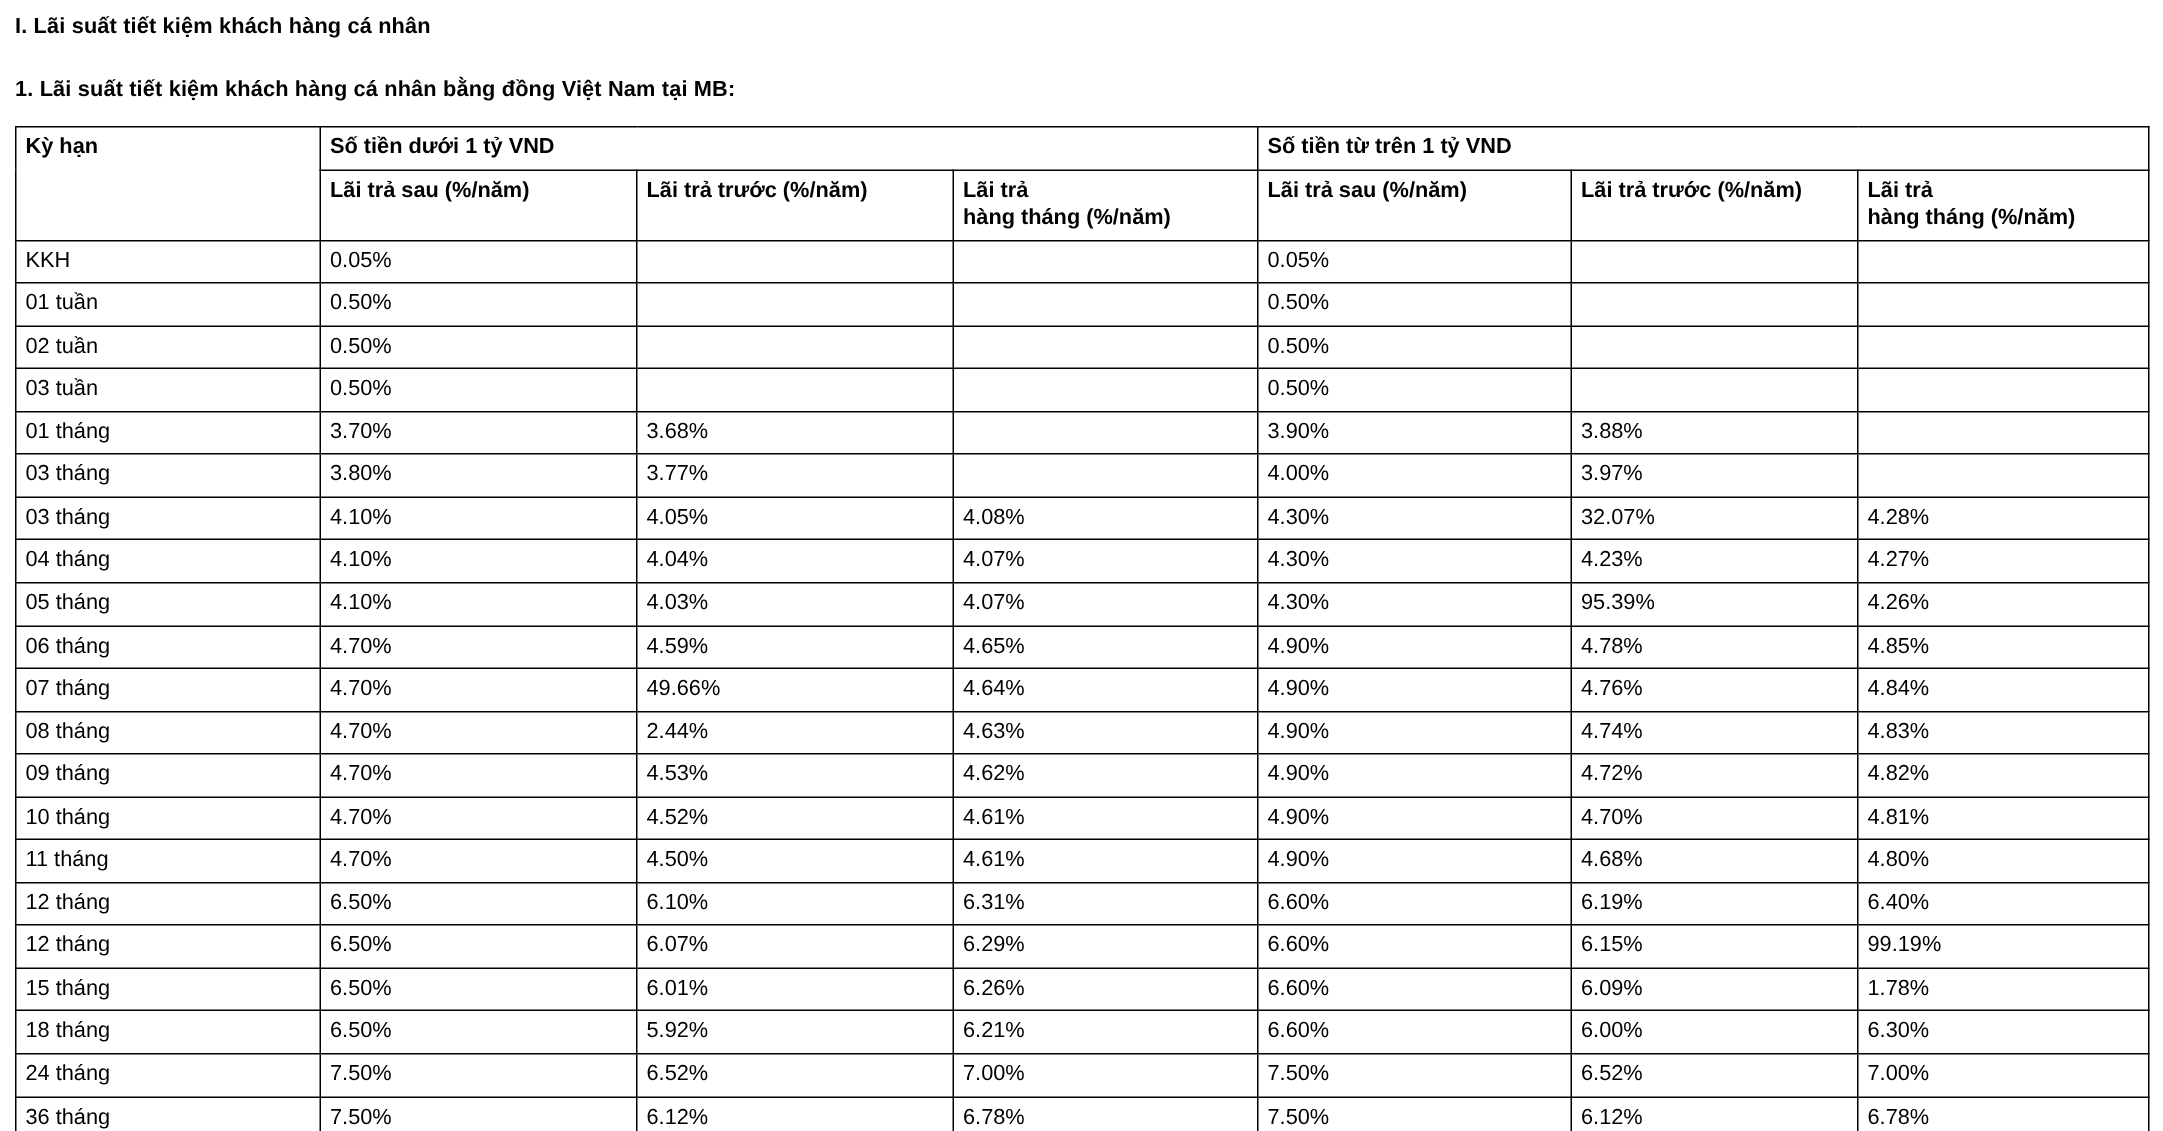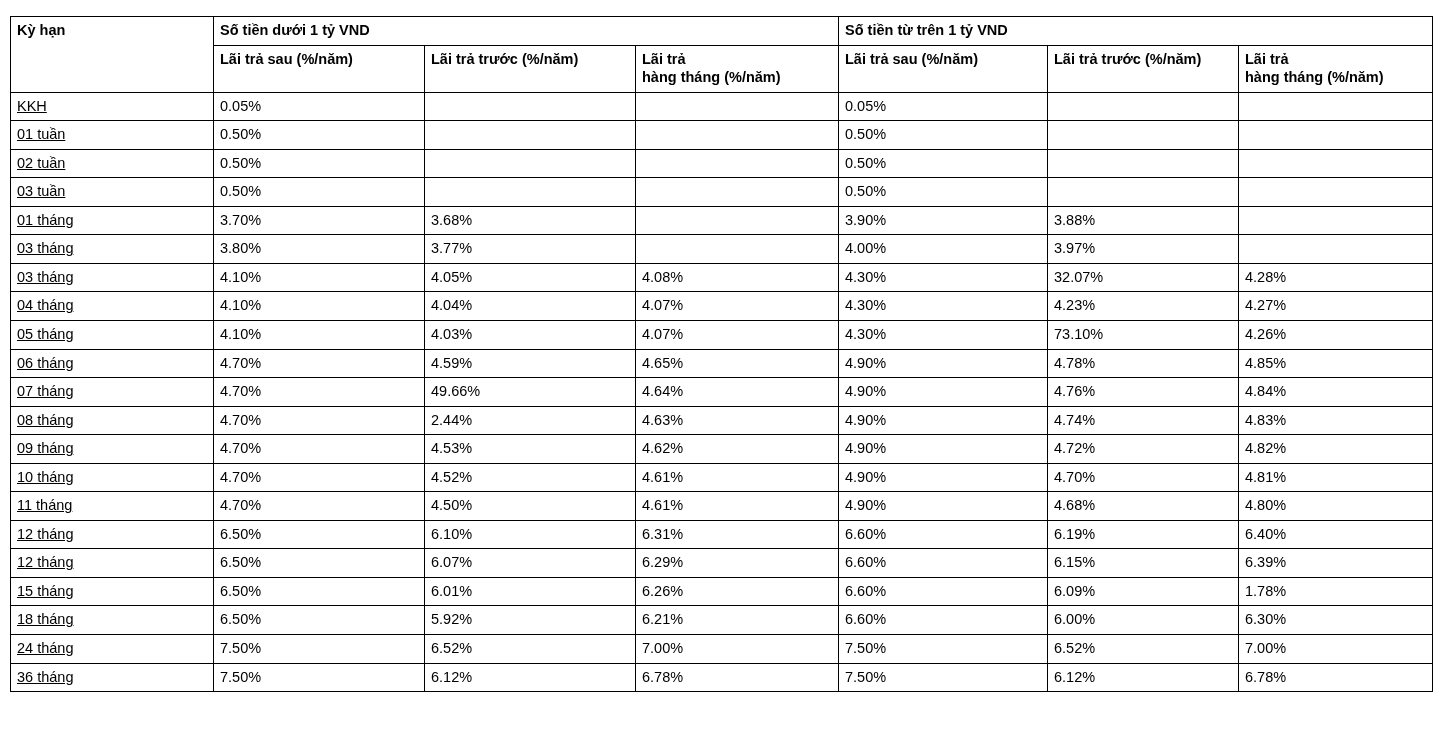--- a/index.html
+++ b/index.html
@@ -51,41 +51,42 @@
     font-weight: bold;
   }
   th.term-head {
     vertical-align: middle;
   }
   .group-head {
     font-weight: bold;
   }
   td.term-cell {
     white-space: nowrap;
-    text-decoration: underline;
   }
   .wrap-head {
     white-space: normal;
     line-height: 1.3;
   }
   col.c-term { width: 203px; }
   col.c-a1 { width: 211px; }
   col.c-a2 { width: 211px; }
   col.c-a3 { width: 203px; }
   col.c-b1 { width: 209px; }
   col.c-b2 { width: 191px; }
   col.c-b3 { width: 194px; }
   tr.data-row td { height: 17px; }
 </style>
 </head>
 <body>
 
 <div class="page">
 
-
+  <div class="heading-1">I. Lãi suất tiết kiệm khách hàng cá nhân</div>
+
+  <div class="heading-2">1. Lãi suất tiết kiệm khách hàng cá nhân bằng đồng Việt Nam tại MB:</div>
 
   <table class="rates">
     <colgroup>
       <col class="c-term">
         <col class="c-a1">
         <col class="c-a2">
         <col class="c-a3">
       <col class="c-b1">
         <col class="c-b2">
         <col class="c-b3">
@@ -183,21 +184,21 @@
           <td>4.30%</td>
           <td>4.23%</td>
           <td>4.27%</td>
         </tr>
         <tr class="data-row">
           <td class="term-cell">05 tháng</td>
           <td>4.10%</td>
           <td>4.03%</td>
           <td>4.07%</td>
           <td>4.30%</td>
-          <td>73.10%</td>
+          <td>95.39%</td>
           <td>4.26%</td>
         </tr>
         <tr class="data-row">
           <td class="term-cell">06 tháng</td>
           <td>4.70%</td>
           <td>4.59%</td>
           <td>4.65%</td>
           <td>4.90%</td>
           <td>4.78%</td>
           <td>4.85%</td>
@@ -256,21 +257,21 @@
           <td>6.19%</td>
           <td>6.40%</td>
         </tr>
         <tr class="data-row">
           <td class="term-cell">12 tháng</td>
           <td>6.50%</td>
           <td>6.07%</td>
           <td>6.29%</td>
           <td>6.60%</td>
           <td>6.15%</td>
-          <td>6.39%</td>
+          <td>99.19%</td>
         </tr>
         <tr class="data-row">
           <td class="term-cell">15 tháng</td>
           <td>6.50%</td>
           <td>6.01%</td>
           <td>6.26%</td>
           <td>6.60%</td>
           <td>6.09%</td>
           <td>1.78%</td>
         </tr>

